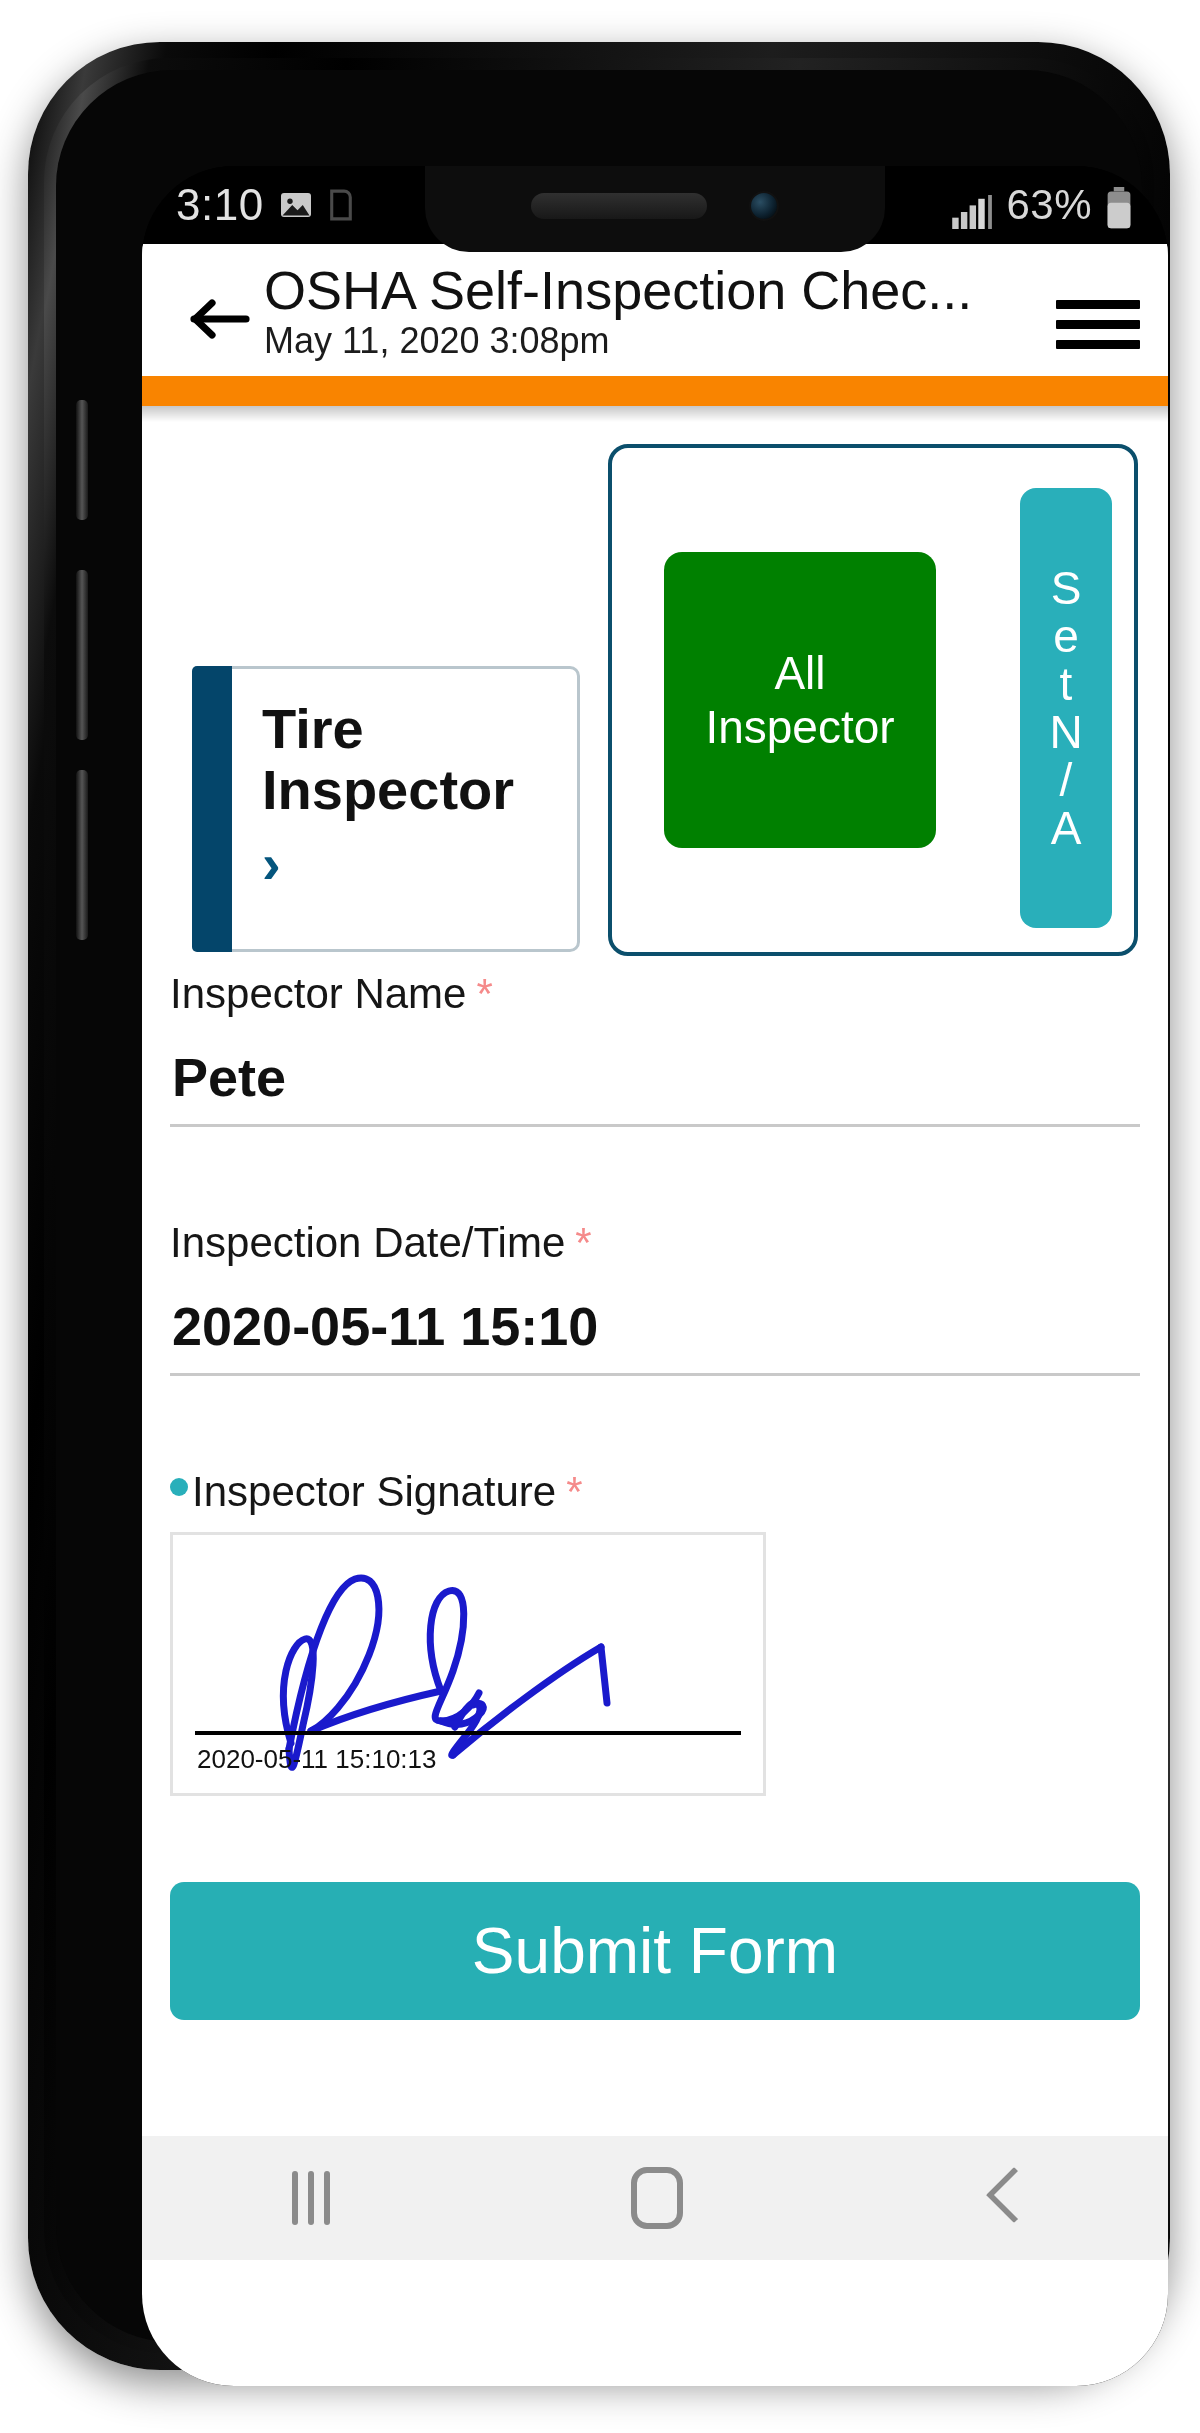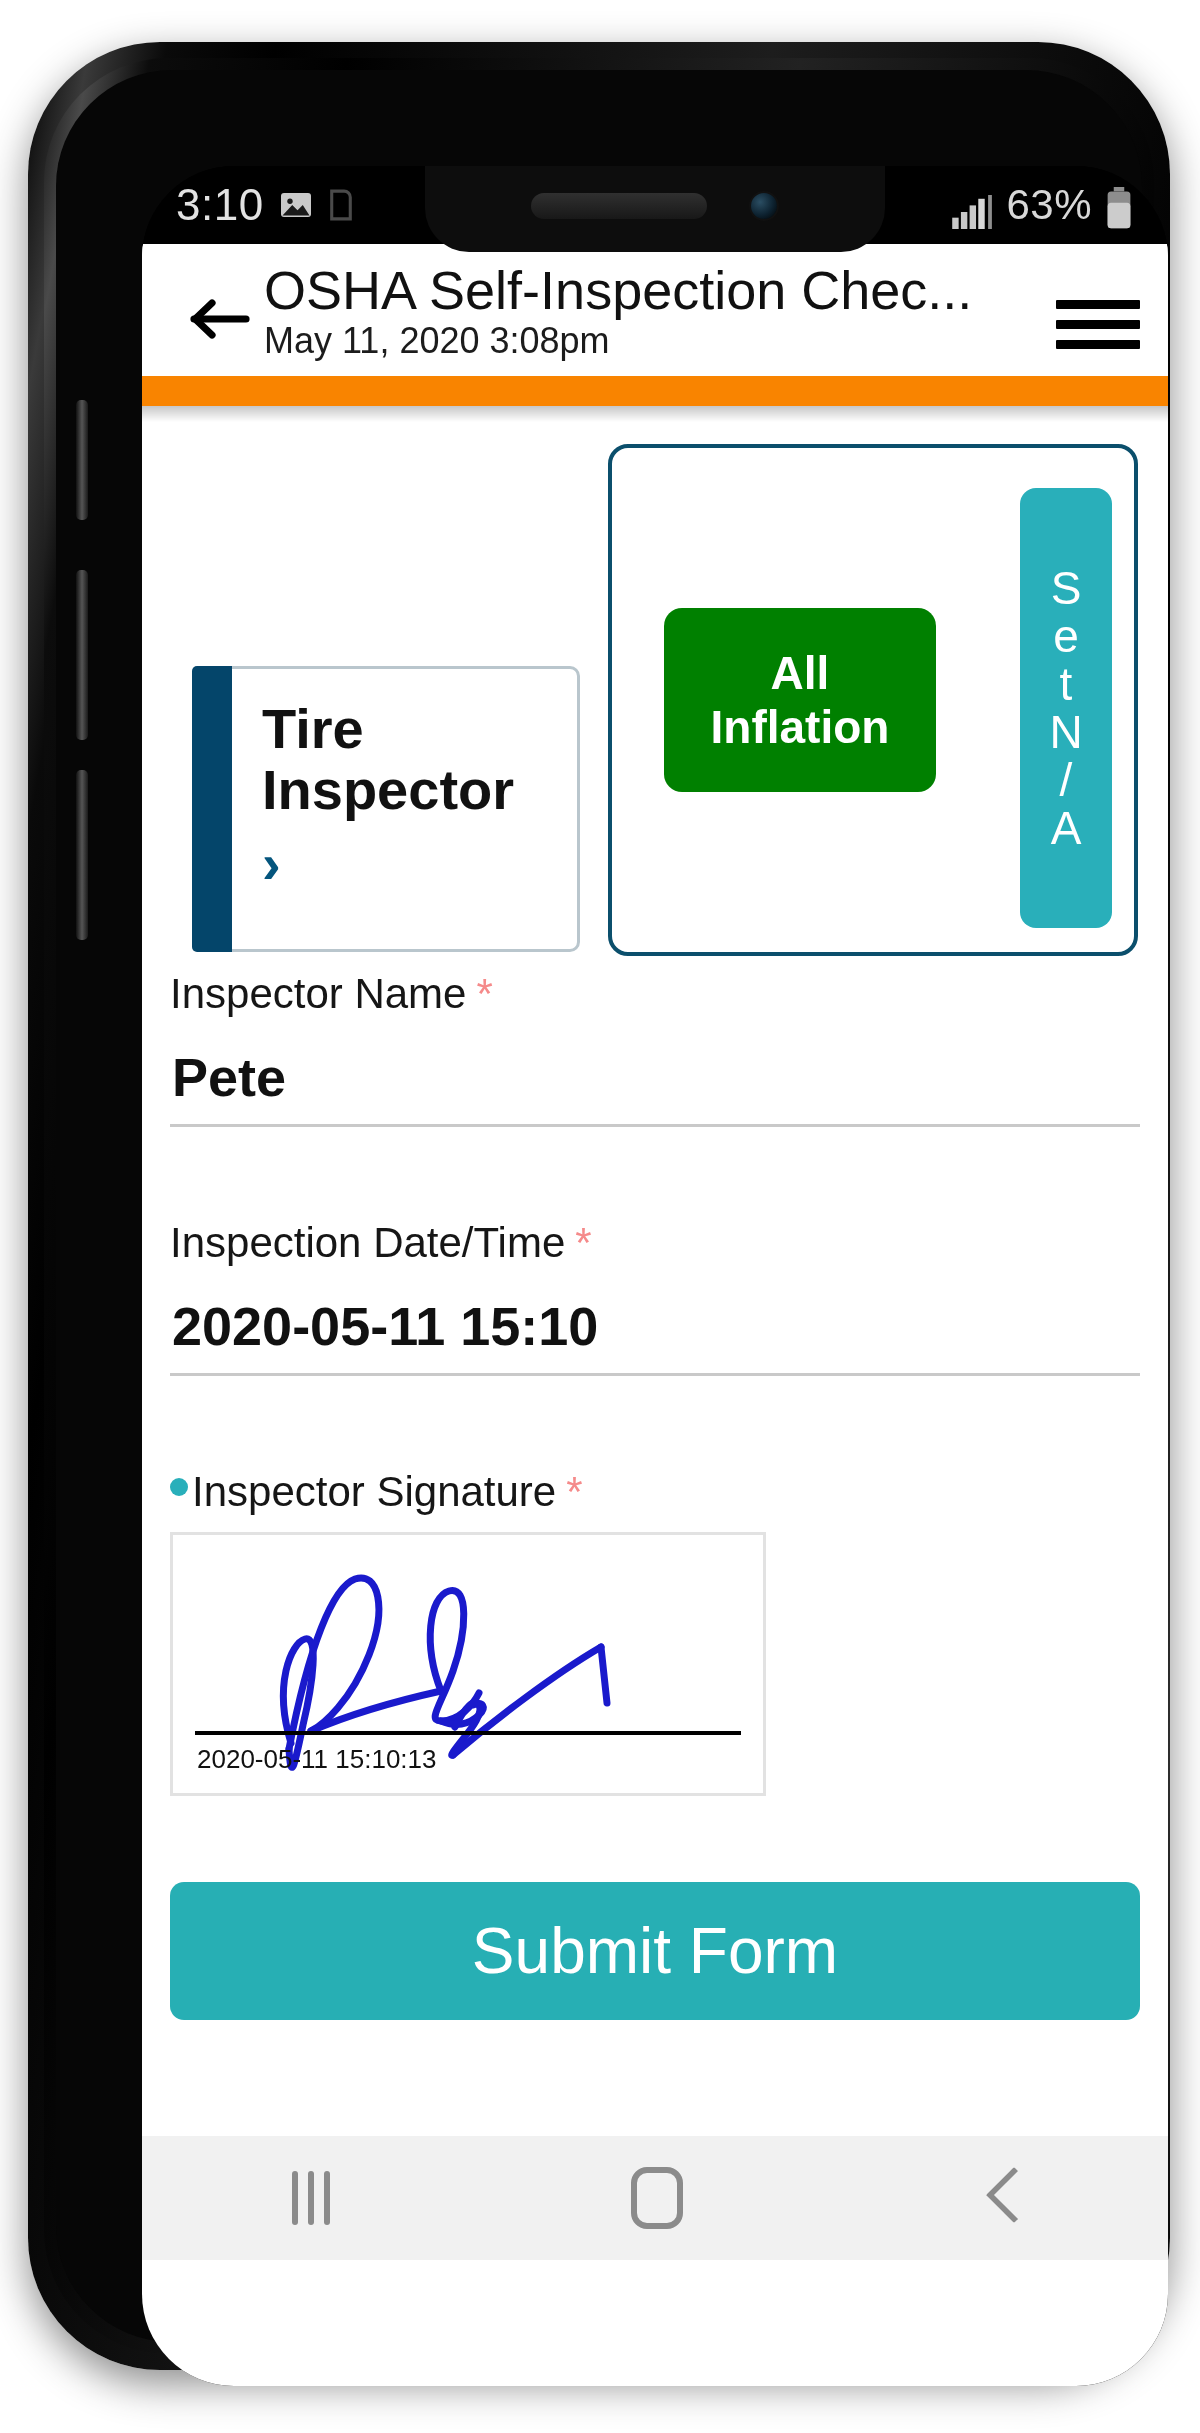--- a/index.html
+++ b/index.html
@@ -110,23 +110,23 @@
                     font-weight:bold; line-height:1; }
 
   .answer-card{
     flex:1; margin-left:28px; margin-right:4px;
     border:4px solid #0b4f6c; border-radius:20px; background:#fff;
     height:512px; position:relative; display:flex; align-items:center;
     justify-content:flex-start; padding:0 18px;
   }
   .all-answered{
     background:#008000; color:#fff; border-radius:18px;
-    width:272px; height:184px;
+    width:272px; height:296px;
     display:flex; flex-direction:column; align-items:center; justify-content:center;
-    font-size:46px; font-weight:bold; line-height:1.18; text-align:center;
+    font-size:46px; font-weight:normal; line-height:1.18; text-align:center;
     margin-left:34px; cursor:pointer;
   }
   .setna{
     position:absolute; right:22px; top:40px;
     width:92px; height:440px; background:#29AFBA; border-radius:16px;
     color:#fff; display:flex; flex-direction:column; align-items:center;
     justify-content:center; gap:2px; cursor:pointer;
   }
   .setna span{ font-size:46px; line-height:1.0; display:block; }
 
@@ -251,21 +251,21 @@
               <div class="section-accent"></div>
               <div class="section-inner">
                 <div class="section-title">Tire Inspector</div>
                 <div class="section-chevron">›</div>
               </div>
             </div>
 
             <div class="answer-card">
               <div class="all-answered">
                 <div>All</div>
-                <div>Inflation</div>
+                <div>Inspector</div>
               </div>
               <div class="setna">
                 <span>S</span>
                 <span>e</span>
                 <span>t</span>
                 <span>N</span>
                 <span>/</span>
                 <span>A</span>
               </div>
             </div>

